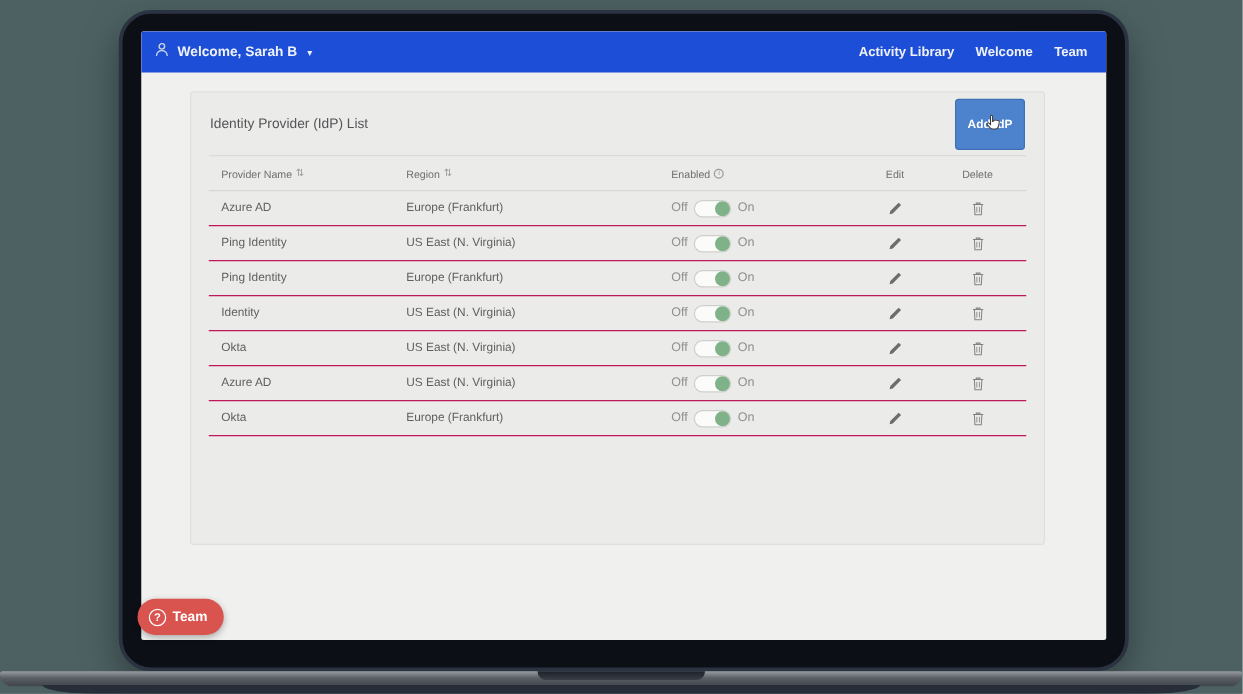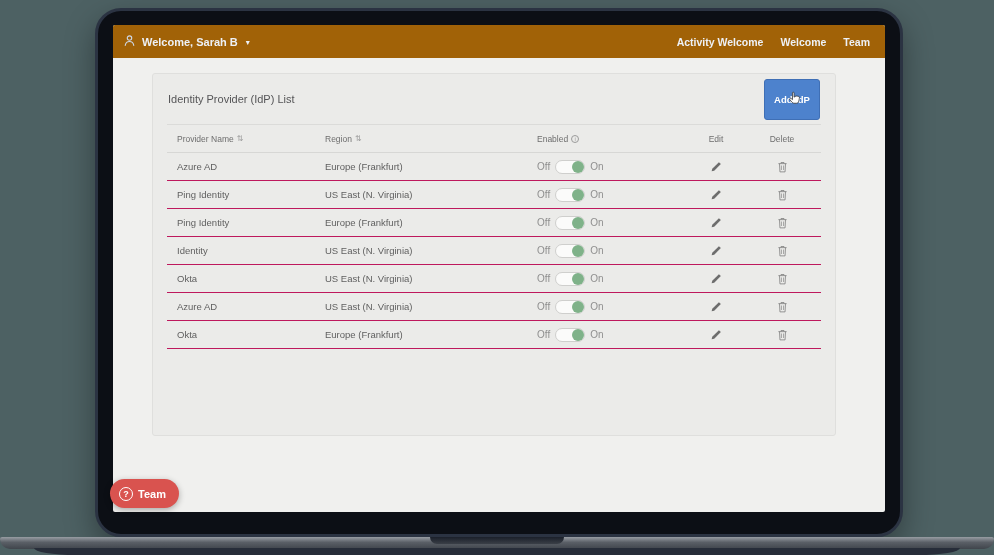--- a/index.html
+++ b/index.html
@@ -27,21 +27,21 @@
     position:absolute; left:430px; top:0; width:134px; height:7px;
     background:linear-gradient(#1b202a, #3a3f47); border-radius:0 0 10px 10px;
   }
   .base-bottom {
     position:absolute; left:34px; top:548px; width:926px; height:7px;
     background:#272d39; border-radius:0 0 60px 60px / 0 0 10px 10px;
   }
 
   
   .navbar {
-    height:33px; background:#a16207; display:flex; align-items:center;
+    height:33px; background:#1d4ed8; display:flex; align-items:center;
     padding:0 15px 0 10px; color:#eef1f6;
   }
   .nav-left { display:flex; align-items:center; gap:6px; cursor:pointer; }
   .nav-left .label { font-size:11px; font-weight:bold; }
   .caret { font-size:8px; margin-left:2px; position:relative; top:1px; }
   .nav-links { margin-left:auto; display:flex; align-items:center; gap:17px; }
   .nav-links a { color:#eef1f6; font-size:10.5px; font-weight:bold; text-decoration:none; cursor:pointer; }
 
   
   .page { position:relative; height:454px; }
@@ -114,21 +114,21 @@
           <span>
             <svg width="13" height="13" viewBox="0 0 14 14" fill="none">
               <circle cx="7" cy="4.4" r="2.4" stroke="#cdd6e4" stroke-width="1.2"></circle>
               <path d="M2.4 12.2c.5-2.9 2.3-4.1 4.6-4.1s4.1 1.2 4.6 4.1" stroke="#cdd6e4" stroke-width="1.2" stroke-linecap="round"></path>
             </svg>
           </span>
           <span class="label">Welcome, Sarah B</span>
           <span class="caret">▾</span>
         </div>
         <div class="nav-links">
-          <a>Activity Welcome</a>
+          <a>Activity Library</a>
           <a>Welcome</a>
           <a>Team</a>
         </div>
       </div>
 
       <div class="page">
 
         <div class="card">
           <div class="card-header">
             <span class="card-title">Identity Provider (IdP) List</span>

